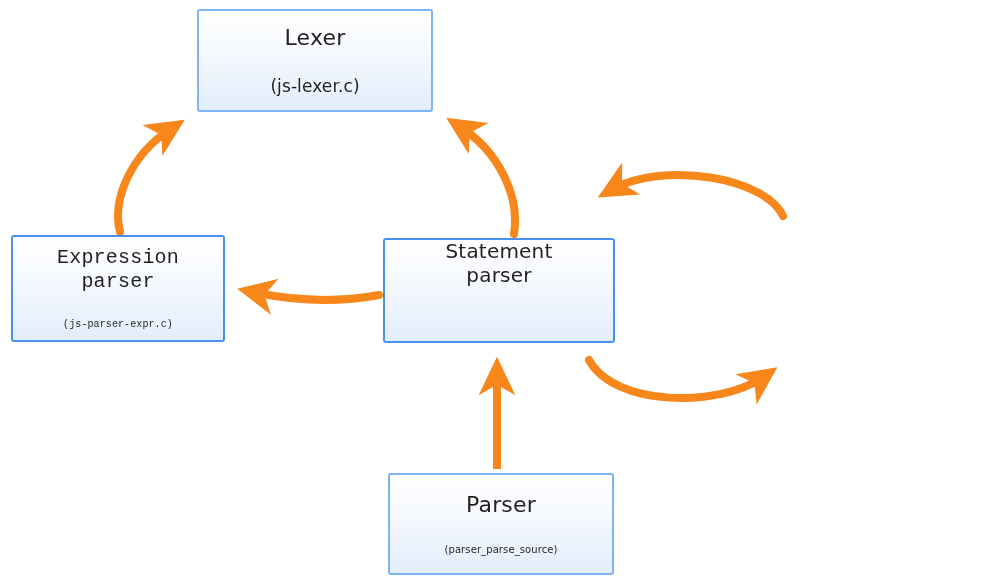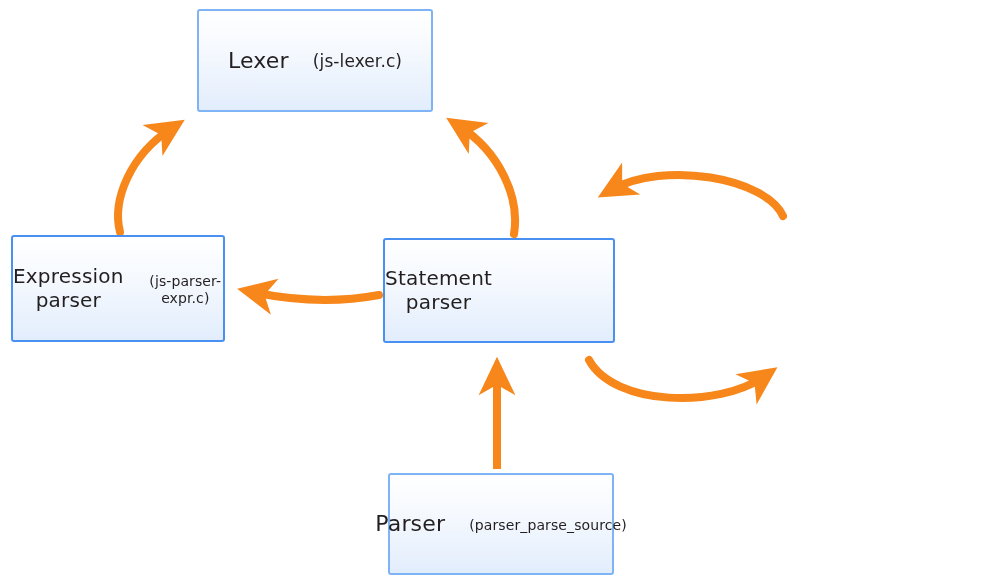--- a/index.html
+++ b/index.html
@@ -25,21 +25,21 @@
     height: 584px;
     pointer-events: none;
   }
   .node-box {
     position: absolute;
     box-sizing: border-box;
     border-radius: 3px;
     background: linear-gradient(180deg, #ffffff 0%, #f4f8fe 45%, #e2edfc 100%);
     border: 2px solid #4a90f0;
     display: flex;
-    flex-direction: row;
+    flex-direction: column;
     align-items: center;
     justify-content: center;
     text-align: center;
     line-height: 1.18;
     color: #231f20;
     box-shadow: 0 0 0 0 rgba(0,0,0,0);
     gap: 24px;
   }
   .node-box.soft-border {
     border: 2px solid #7eb3f5;
@@ -48,25 +48,25 @@
     font-size: 22px;
     letter-spacing: 0.2px;
     white-space: pre-line;
   }
   .node-sub {
     font-size: 17px;
     letter-spacing: 0.1px;
     margin-top: 2px;
   }
   .node-title.small { font-size: 20px; }
-  .node-sub.small  { font-size: 14px; }
+  .node-sub.small  { font-size: 10px; }
 
   
   #node-lexer        { left: 197px; top: 9px;   width: 236px; height: 103px; }
-  #node-expression   { left: 11px;  top: 235px; width: 214px; height: 107px; }
+  #node-expression   { left: 11px;  top: 235px; width: 214px; height: 107px; font-family: Liberation Mono, monospace; }
   #node-statement    { left: 383px; top: 238px; width: 232px; height: 105px; justify-content: space-between; }
   #node-function     { left: 752px; top: 240px; width: 246px; height: 104px; }
   #node-parser       { left: 388px; top: 473px; width: 226px; height: 102px; }
 </style>
 </head>
 <body>
 
 <div id="diagram-canvas">
 
   <svg id="arrow-layer" viewBox="0 0 1005 584" width="1005" height="584" xmlns="http://www.w3.org/2000/svg">

